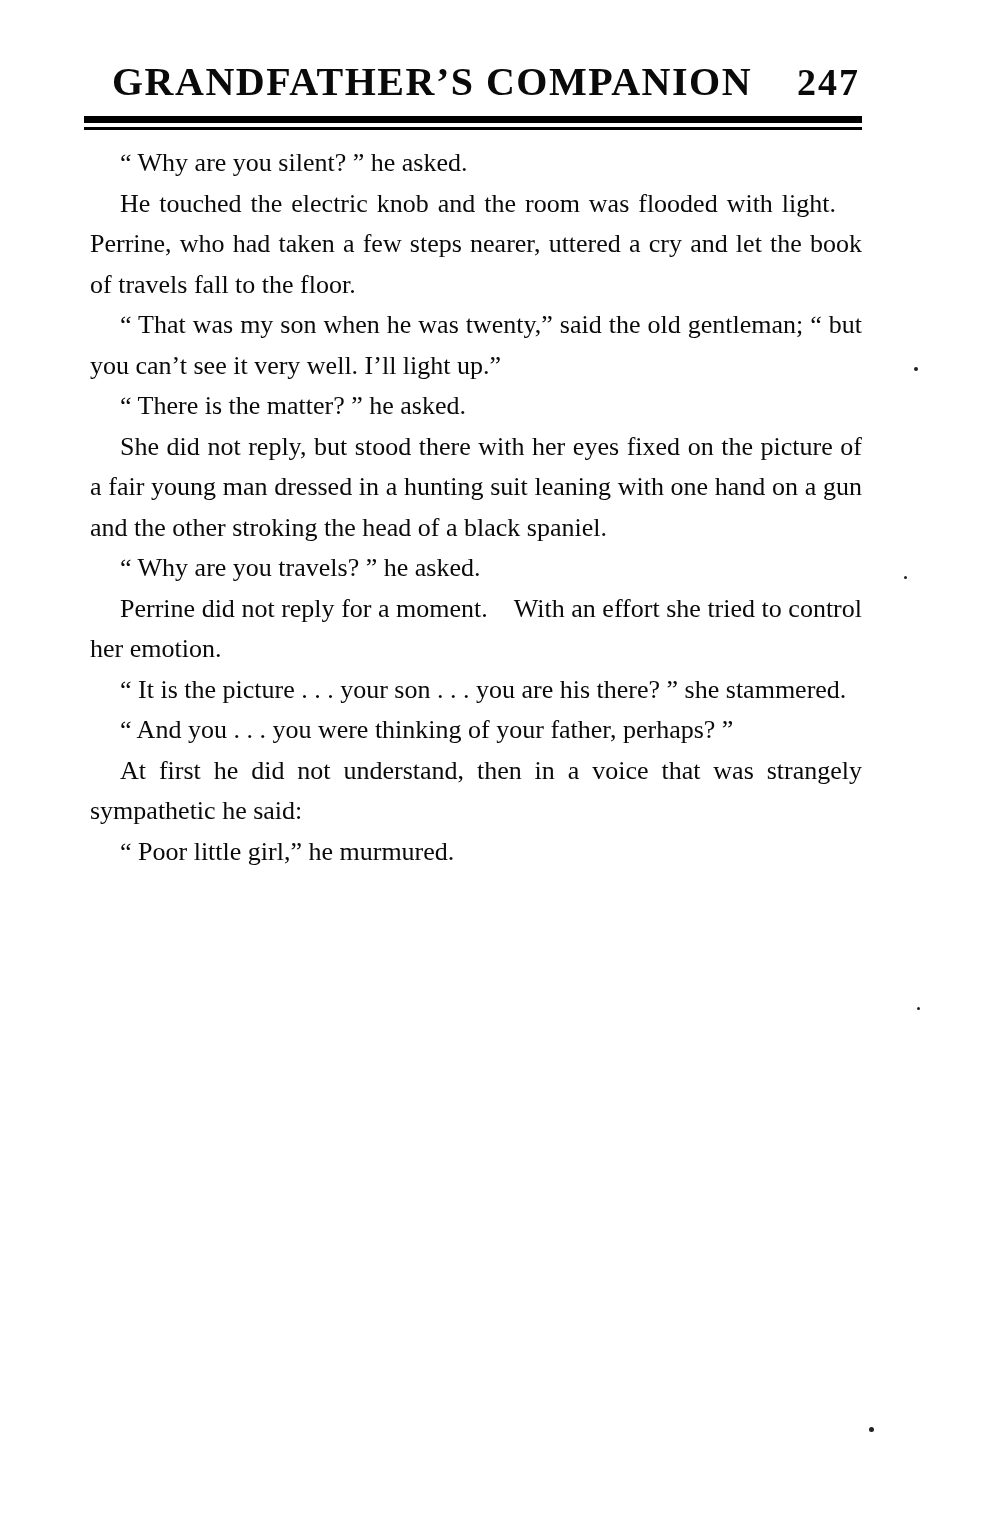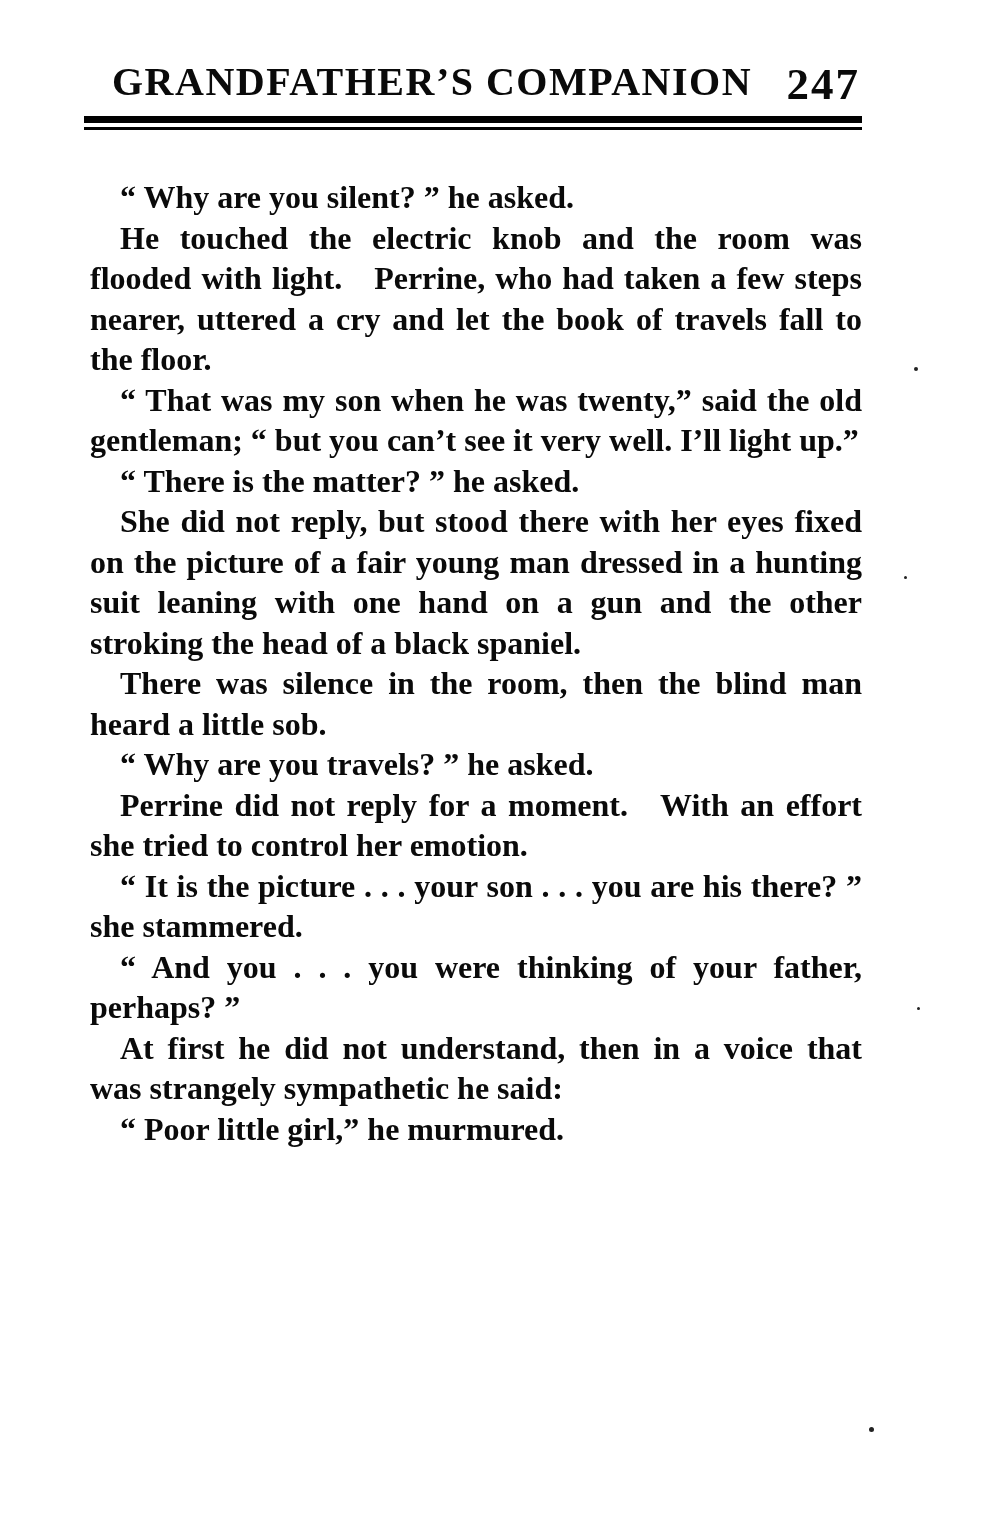--- a/index.html
+++ b/index.html
@@ -16,56 +16,55 @@
     font-family: "Liberation Serif", "DejaVu Serif", serif;
     color: #0a0a0a;
   }
   .running-head {
     position: absolute;
     left: 84px;
     right: 140px;
     top: 62px;
     display: flex;
     justify-content: space-between;
-    align-items: flex-start;
+    align-items: center;
     font-family: Liberation Serif, serif;
   }
   .running-title {
     margin: 0 0 0 28px;
     font-size: 40px;
     line-height: 1;
     font-weight: bold;
     letter-spacing: 1.5px;
     white-space: nowrap;
   }
   .page-number {
-    font-size: 45px;
+    font-size: 38px;
     line-height: 1;
     font-weight: bold;
     letter-spacing: 2px;
   }
   .double-rule {
     position: absolute;
     left: 84px;
     right: 138px;
     top: 116px;
     height: 4px;
     border-top: 7px solid #000;
     border-bottom: 3px solid #000;
   }
   .body-text {
     position: absolute;
     left: 90px;
     top: 143px;
     width: 772px;
-    font-size: 32px;
+    font-size: 26px;
     line-height: 40.5px;
-    font-weight: bold;
+    font-weight: normal;
     text-align: justify;
-    margin-top: 34px;
   }
   .body-text p {
     margin: 0;
     padding: 0;
     text-indent: 30px;
   }
   .speck {
     position: absolute;
     background: #222;
     border-radius: 50%;
@@ -86,21 +85,20 @@
   </header>
 
   <div class="double-rule"></div>
 
   <main class="body-text">
     <p>“ Why are you silent? ” he asked.</p>
     <p>He touched the electric knob and the room was flooded with light. Perrine, who had taken a few steps nearer, uttered a cry and let the book of travels fall to the floor.</p>
     <p>“ That was my son when he was twenty,” said the old gentleman; “ but you can’t see it very well. I’ll light up.”</p>
     <p>“ There is the matter? ” he asked.</p>
     <p>She did not reply, but stood there with her eyes fixed on the picture of a fair young man dressed in a hunting suit leaning with one hand on a gun and the other stroking the head of a black spaniel.</p>
-    <p>There was silence in the room, then the blind man heard a little sob.</p>
     <p>“ Why are you travels? ” he asked.</p>
     <p>Perrine did not reply for a moment. With an effort she tried to control her emotion.</p>
     <p>“ It is the picture . . . your son . . . you are his there? ” she stammered.</p>
     <p>“ And you . . . you were thinking of your father, perhaps? ”</p>
     <p>At first he did not understand, then in a voice that was strangely sympathetic he said:</p>
     <p>“ Poor little girl,” he murmured.</p>
   </main>
 
   <span class="speck speck-1"></span>
   <span class="speck speck-2"></span>

